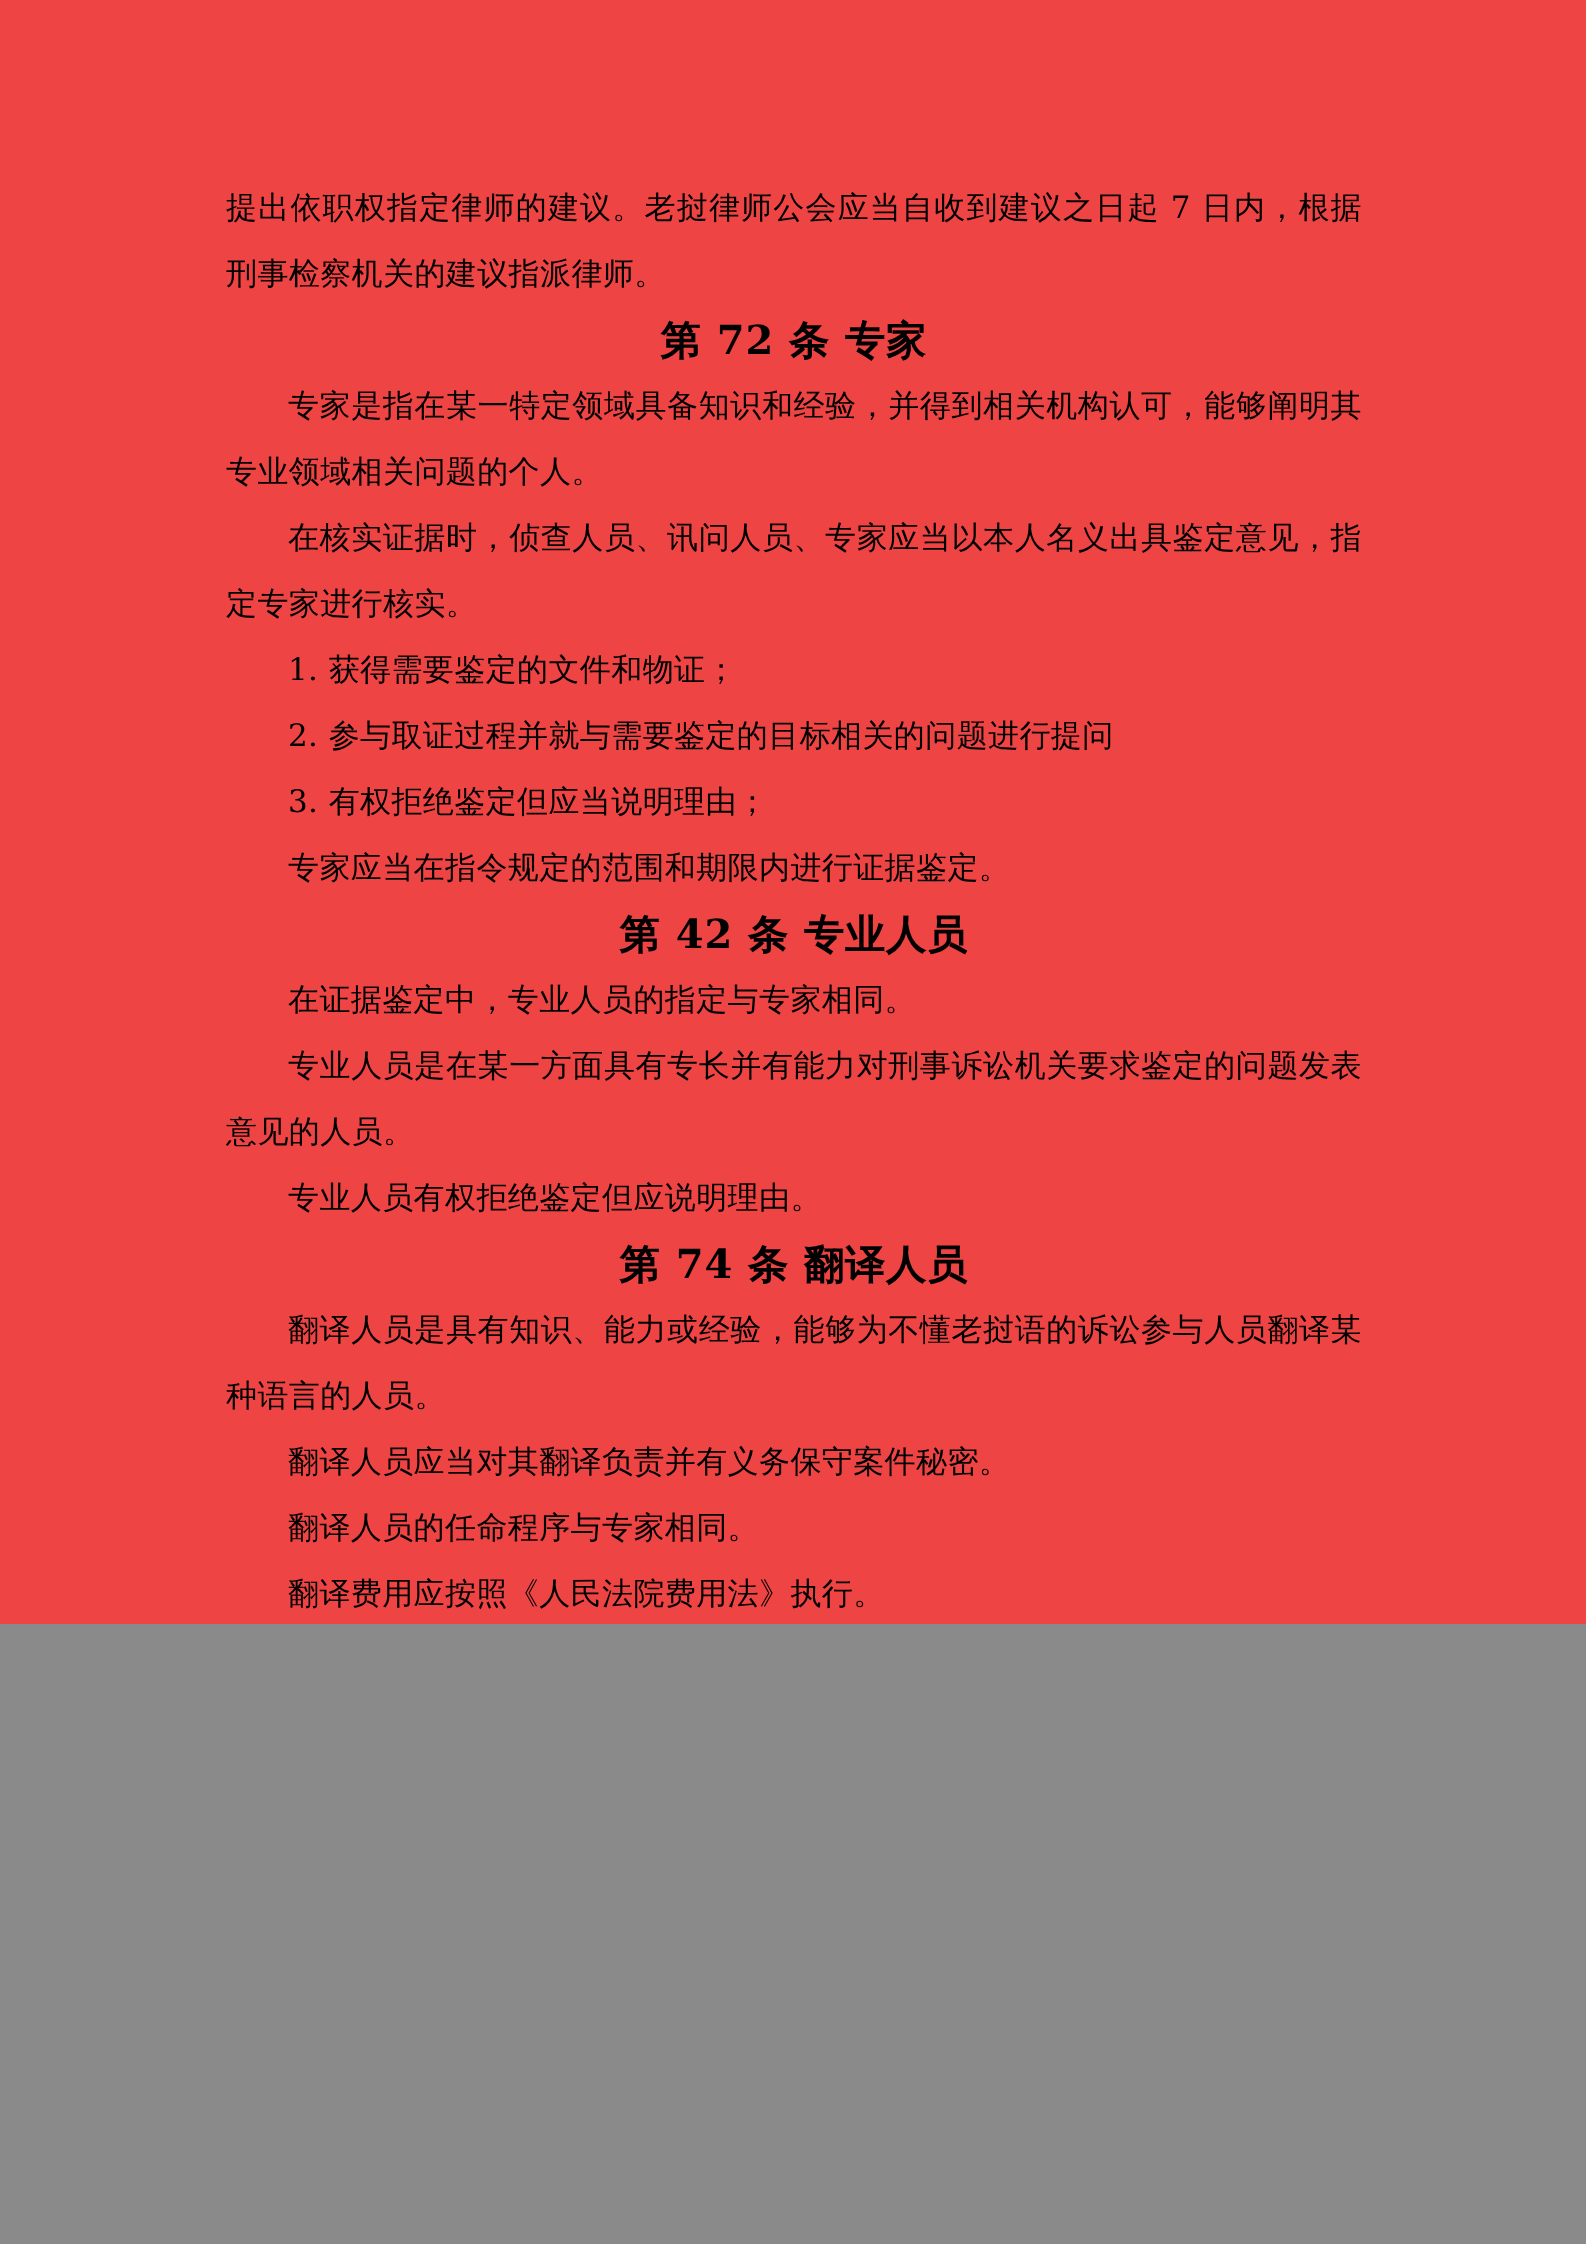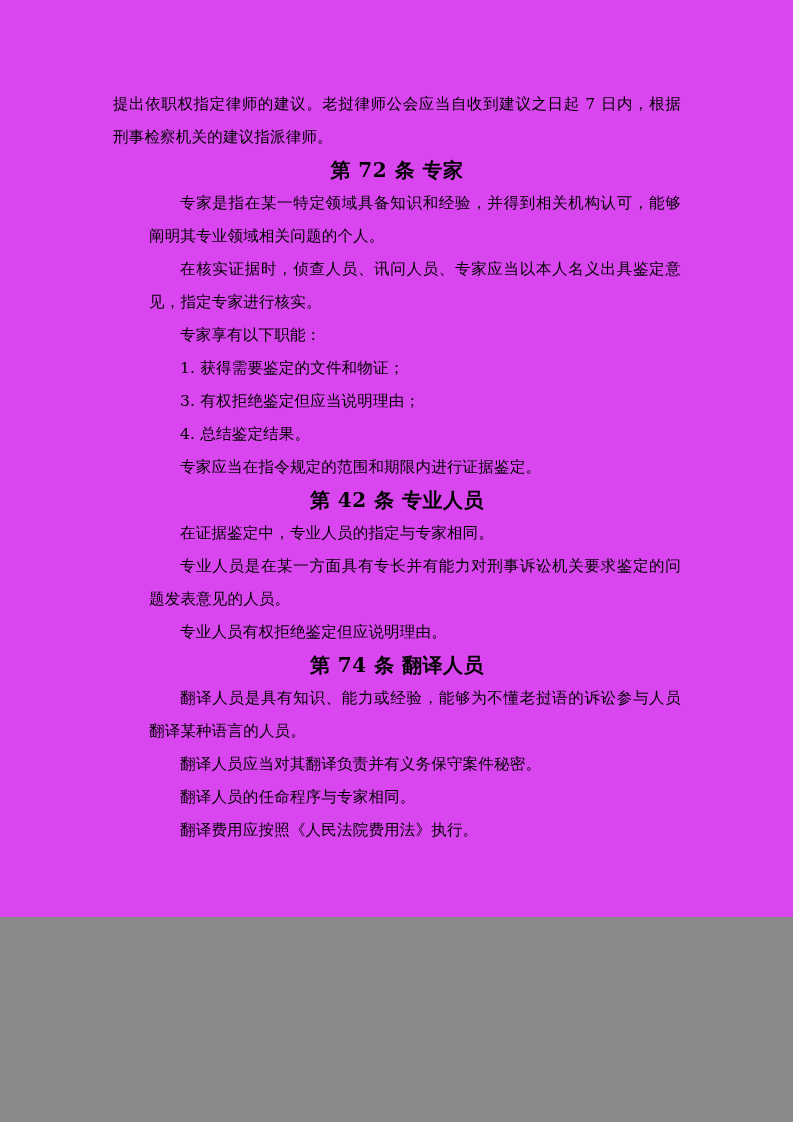--- a/index.html
+++ b/index.html
@@ -7,22 +7,22 @@
     padding: 0;
     background: #8a8a8a;
   }
   body {
     display: flex;
     justify-content: center;
   }
   .page {
     position: relative;
     width: 793px;
-    height: 917px;
-    background: #d946ef;
+    height: 812px;
+    background: #ef4444;
     box-sizing: border-box;
     overflow: hidden;
   }
   .content {
     position: absolute;
     left: 113px;
     top: 88px;
     width: 568px;
   }
   .para {
@@ -30,21 +30,20 @@
     font-size: 15.5px;
     line-height: 33px;
     color: #000000;
     text-align: justify;
     text-justify: inter-ideograph;
     margin: 0;
     letter-spacing: 0.2px;
   }
   .indent {
     text-indent: 2em;
-    margin-left: 36px;
   }
   .heading {
     font-family: "DejaVu Serif", "Liberation Serif", serif;
     font-size: 20px;
     font-weight: bold;
     line-height: 33px;
     text-align: center;
     margin: 0;
     color: #000000;
     letter-spacing: 0.5px;
@@ -65,24 +64,23 @@
 
 <div class="page">
   <div class="content">
 
     <p class="para">提出依职权指定律师的建议。老挝律师公会应当自收到建议之日起 7 日内，根据刑事检察机关的建议指派律师。</p>
 
     <h2 class="heading">第 72 条  专家</h2>
 
     <p class="para indent">专家是指在某一特定领域具备知识和经验，并得到相关机构认可，能够阐明其专业领域相关问题的个人。</p>
     <p class="para indent">在核实证据时，侦查人员、讯问人员、专家应当以本人名义出具鉴定意见，指定专家进行核实。</p>
-    <p class="para indent">专家享有以下职能：</p>
     <p class="para indent">1. 获得需要鉴定的文件和物证；</p>
+    <p class="para indent">2. 参与取证过程并就与需要鉴定的目标相关的问题进行提问</p>
     <p class="para indent">3. 有权拒绝鉴定但应当说明理由；</p>
-    <p class="para indent">4. 总结鉴定结果。</p>
     <p class="para indent">专家应当在指令规定的范围和期限内进行证据鉴定。</p>
 
     <h2 class="heading">第 42 条  专业人员</h2>
 
     <p class="para indent">在证据鉴定中，专业人员的指定与专家相同。</p>
     <p class="para indent">专业人员是在某一方面具有专长并有能力对刑事诉讼机关要求鉴定的问题发表意见的人员。</p>
     <p class="para indent">专业人员有权拒绝鉴定但应说明理由。</p>
 
     <h2 class="heading">第 74 条  翻译人员</h2>
 

